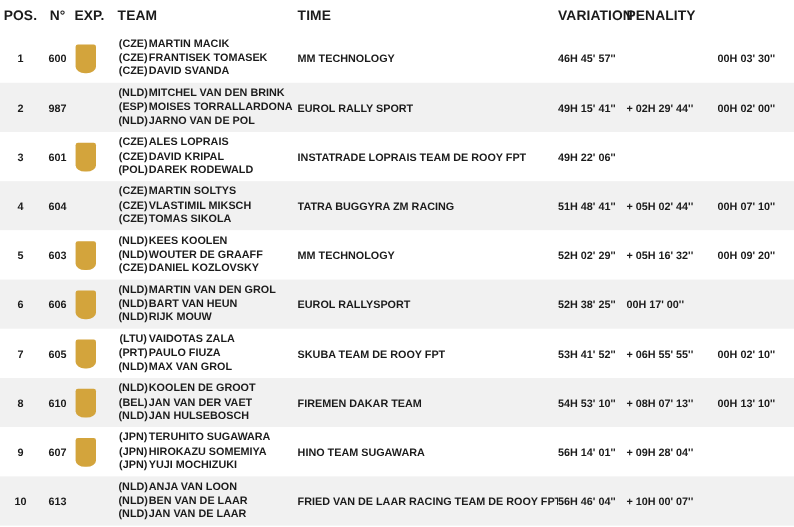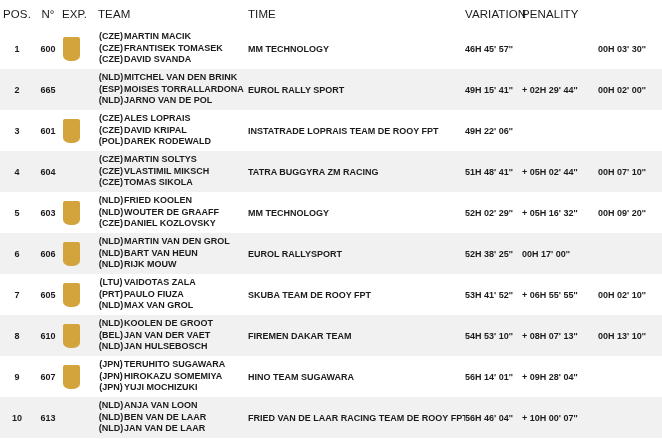--- a/index.html
+++ b/index.html
@@ -16,21 +16,21 @@
     width: 662px;
     box-sizing: border-box;
   }
   .header-row {
     height: 28px;
     align-items: center;
     background: #ffffff;
   }
   .header-cell {
     font-size: 11.5px;
-    font-weight: 400;
+    font-weight: 700;
     color: var(--text, #1b1b1b);
     letter-spacing: 0.1px;
     white-space: nowrap;
   }
   .h-center { text-align: center; }
   .row {
     height: 41px;
     background: #ffffff;
   }
   .row.alt { background: var(--alt, #f1f1f1); }
@@ -102,21 +102,21 @@
             <span>DAVID SVANDA</span>
           </div>
         </div>
         <div class="cell ">MM TECHNOLOGY</div>
         <div class="cell ">46H 45' 57''</div>
         <div class="cell "></div>
         <div class="cell ">00H 03' 30''</div>
       </div>
       <div class="grid-row row alt">
         <div class="cell center">2</div>
-        <div class="cell center">665</div>
+        <div class="cell center">987</div>
         <div class="cell exp-cell"></div>
         <div class="cell drivers">
           <div class="driver-line">
             <span class="driver-code">(NLD)</span>
             <span>MITCHEL VAN DEN BRINK</span>
           </div>
           <div class="driver-line">
             <span class="driver-code">(ESP)</span>
             <span>MOISES TORRALLARDONA</span>
           </div>
@@ -179,21 +179,21 @@
       </div>
       <div class="grid-row row">
         <div class="cell center">5</div>
         <div class="cell center">603</div>
         <div class="cell exp-cell">
           <span class="flag-badge"></span>
         </div>
         <div class="cell drivers">
           <div class="driver-line">
             <span class="driver-code">(NLD)</span>
-            <span>FRIED KOOLEN</span>
+            <span>KEES KOOLEN</span>
           </div>
           <div class="driver-line">
             <span class="driver-code">(NLD)</span>
             <span>WOUTER DE GRAAFF</span>
           </div>
           <div class="driver-line">
             <span class="driver-code">(CZE)</span>
             <span>DANIEL KOZLOVSKY</span>
           </div>
         </div>

